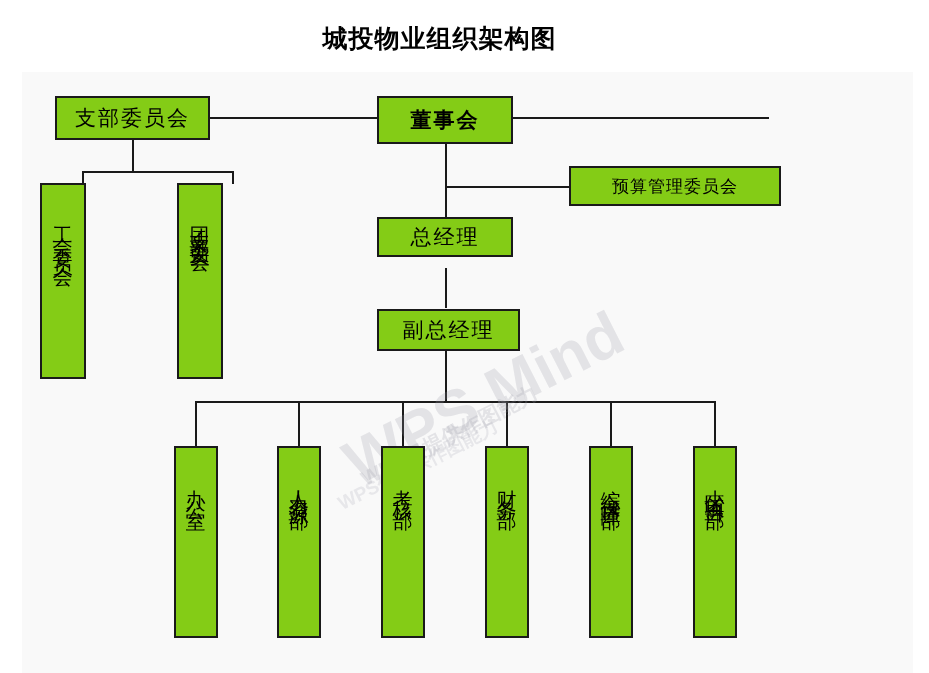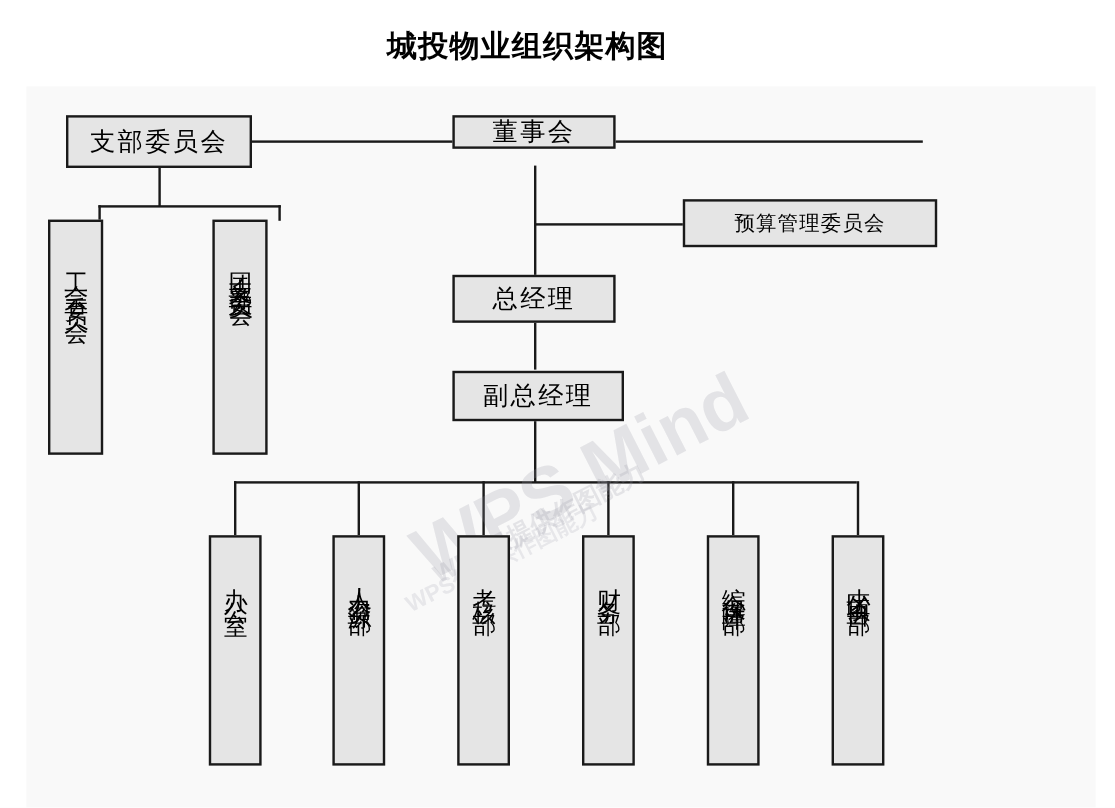--- a/index.html
+++ b/index.html
@@ -38,21 +38,21 @@
     width: 891px;
     height: 601px;
     background: #f9f9f9;
     overflow: hidden;
   }
 
   
   .node {
     position: absolute;
     box-sizing: border-box;
-    background: #e5e5e5;
+    background: #84cc16;
     border: 2px solid #1a1a1a;
     display: flex;
     align-items: center;
     justify-content: center;
     color: #000000;
     font-family: "Liberation Serif", "DejaVu Serif", serif;
     z-index: 3;
   }
   .node .node-label {
     display: block;
@@ -179,30 +179,30 @@
   <div class="conn v" style="left:276px; top:329px; height:45px;"></div>
   <div class="conn v" style="left:380px; top:329px; height:45px;"></div>
   <div class="conn v" style="left:484px; top:329px; height:45px;"></div>
   <div class="conn v" style="left:588px; top:329px; height:45px;"></div>
   <div class="conn v" style="left:692px; top:329px; height:45px;"></div>
 
   <div class="node horiz" style="left:33px; top:24px; width:155px; height:44px;">
     <span class="node-label">支部委员会</span>
   </div>
 
-  <div class="node horiz" style="left:355px; top:24px; width:136px; height:28px;">
+  <div class="node horiz" style="left:355px; top:24px; width:136px; height:48px;font-weight:bold;">
     <span class="node-label">董事会</span>
   </div>
 
 
   <div class="node horiz small" style="left:547px; top:94px; width:212px; height:40px;">
     <span class="node-label">预算管理委员会</span>
   </div>
 
-  <div class="node horiz" style="left:355px; top:157px; width:136px; height:40px;">
+  <div class="node horiz" style="left:355px; top:145px; width:136px; height:40px;">
     <span class="node-label">总经理</span>
   </div>
 
   <div class="node horiz" style="left:355px; top:237px; width:143px; height:42px;">
     <span class="node-label">副总经理</span>
   </div>
 
   <div class="node vert" style="left:18px; top:111px; width:46px; height:196px;">
     <span class="node-label">工会委员会</span>
   </div>

